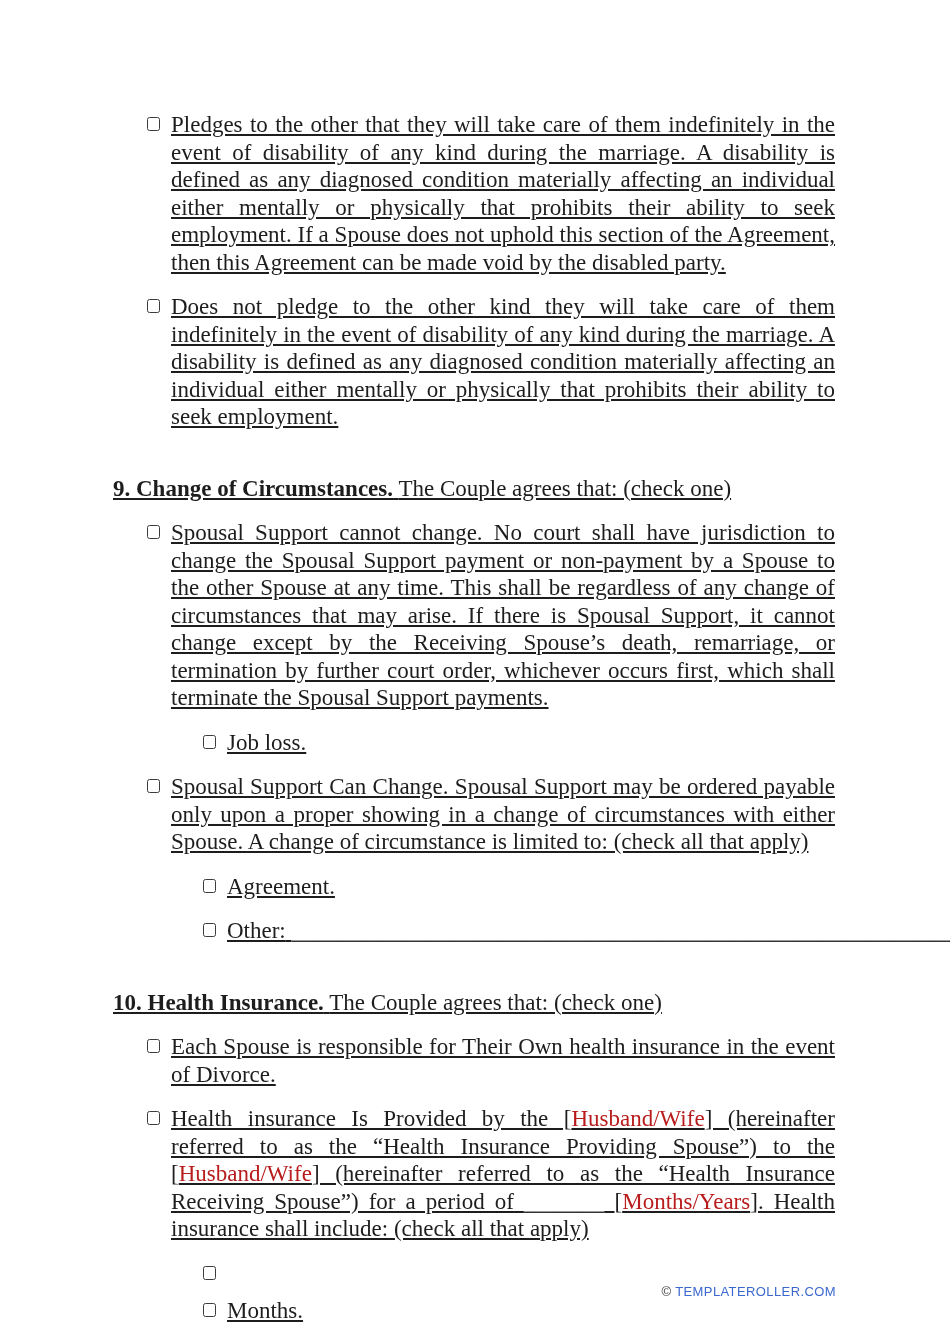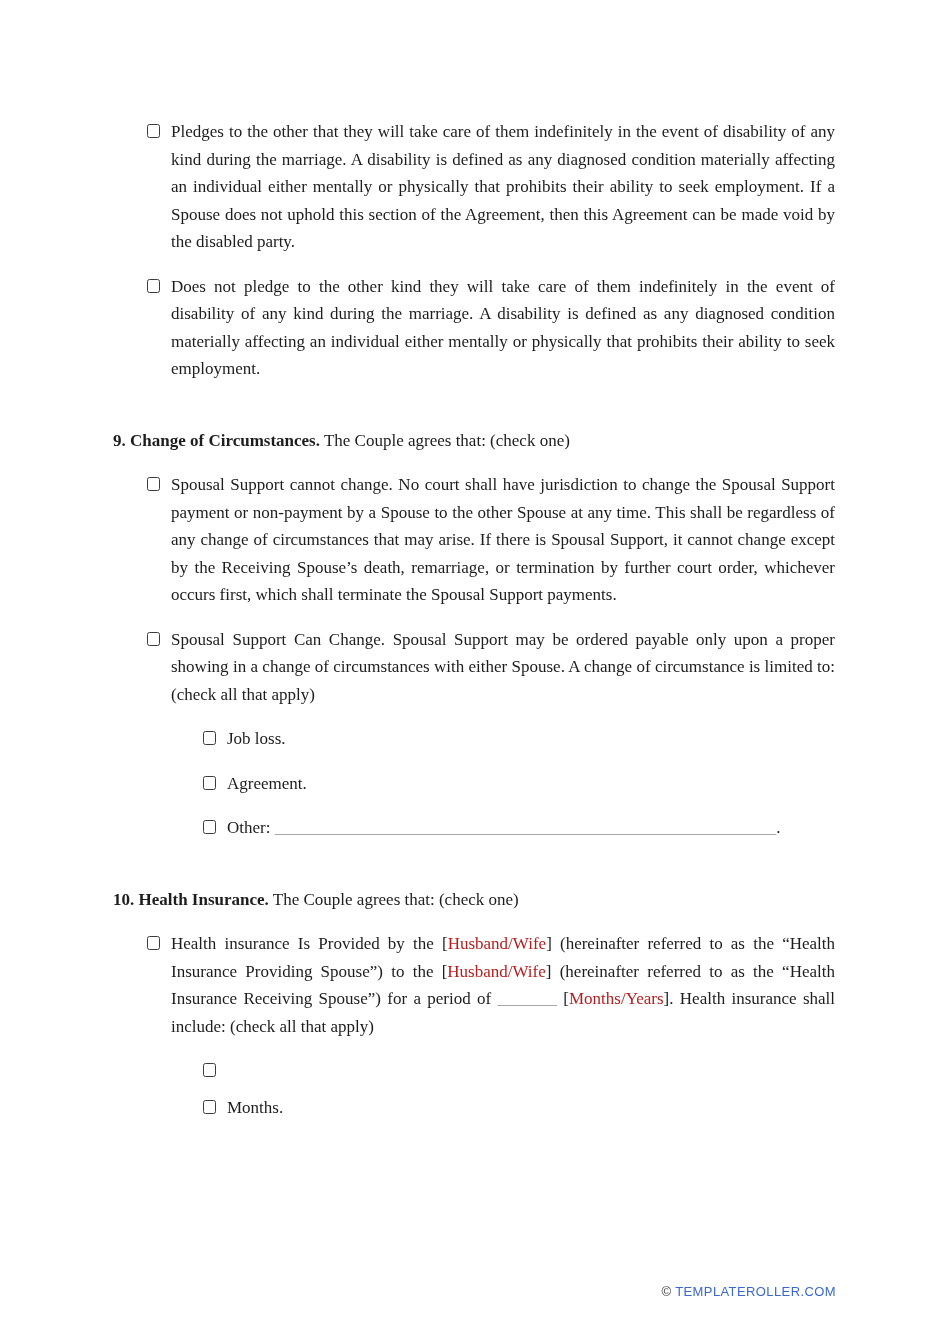--- a/index.html
+++ b/index.html
@@ -8,24 +8,25 @@
     width: 950px;
     height: 1343px;
     position: relative;
     font-family: "Liberation Serif", "DejaVu Serif", serif;
     color: #1d1d1d;
     overflow: hidden;
   }
   .content {
     position: absolute;
     left: 113px;
-    top: 118px;
+    top: 111px;
     width: 722px;
-    font-size: 17px;
+    font-size: 23px;
     line-height: 27.5px;
+    text-decoration: underline;
   }
   .doc-item { margin-bottom: 17px; }
   .checkbox-item {
     display: flex;
     align-items: flex-start;
     padding-left: 34px;
   }
   .checkbox-item.sub { padding-left: 90px; }
   .cb {
     flex: 0 0 auto;
@@ -78,45 +79,49 @@
   <div class="doc-item heading">
     <span class="bold">9. Change of Circumstances.</span>
     <span>The Couple agrees that: (check one)</span>
   </div>
 
   <div class="doc-item checkbox-item">
     <span class="cb"></span>
     <div class="txt">Spousal Support cannot change. No court shall have jurisdiction to change the Spousal Support payment or non-payment by a Spouse to the other Spouse at any time. This shall be regardless of any change of circumstances that may arise. If there is Spousal Support, it cannot change except by the Receiving Spouse’s death, remarriage, or termination by further court order, whichever occurs first, which shall terminate the Spousal Support payments.</div>
   </div>
 
+  <div class="doc-item checkbox-item sub">
+    <span class="cb"></span>
+    <div class="txt left">Job loss.</div>
+  </div>
+
   <div class="doc-item checkbox-item">
     <span class="cb"></span>
     <div class="txt">Spousal Support Can Change. Spousal Support may be ordered payable only upon a proper showing in a change of circumstances with either Spouse. A change of circumstance is limited to: (check all that apply)</div>
-  </div>
-
-  <div class="doc-item checkbox-item sub">
-    <span class="cb"></span>
-    <div class="txt left">Job loss.</div>
   </div>
 
   <div class="doc-item checkbox-item sub">
     <span class="cb"></span>
     <div class="txt left">Agreement.</div>
   </div>
 
   <div class="doc-item checkbox-item sub">
     <span class="cb"></span>
     <div class="txt left nowrap"><span>Other:</span> <span class="blank">___________________________________________________________</span><span>.</span></div>
   </div>
 
   <div class="doc-item heading">
     <span class="bold">10. Health Insurance.</span>
     <span>The Couple agrees that: (check one)</span>
   </div>
 
+  <div class="doc-item checkbox-item">
+    <span class="cb"></span>
+    <div class="txt">Each Spouse is responsible for Their Own health insurance in the event of Divorce.</div>
+  </div>
 
   <div class="doc-item checkbox-item">
     <span class="cb"></span>
     <div class="txt"><span>Health insurance Is Provided by the [</span><span class="ph">Husband/Wife</span><span>] (hereinafter referred to as the “Health Insurance Providing Spouse”) to the [</span><span class="ph">Husband/Wife</span><span>] (hereinafter referred to as the “Health Insurance Receiving Spouse”) for a period of </span><span class="blank">_______</span> <span>[</span><span class="ph">Months/Years</span><span>]. Health insurance shall include: (check all that apply)</span></div>
   </div>
 
   <div class="doc-item checkbox-item sub">
     <span class="cb"></span>
   </div>
 

